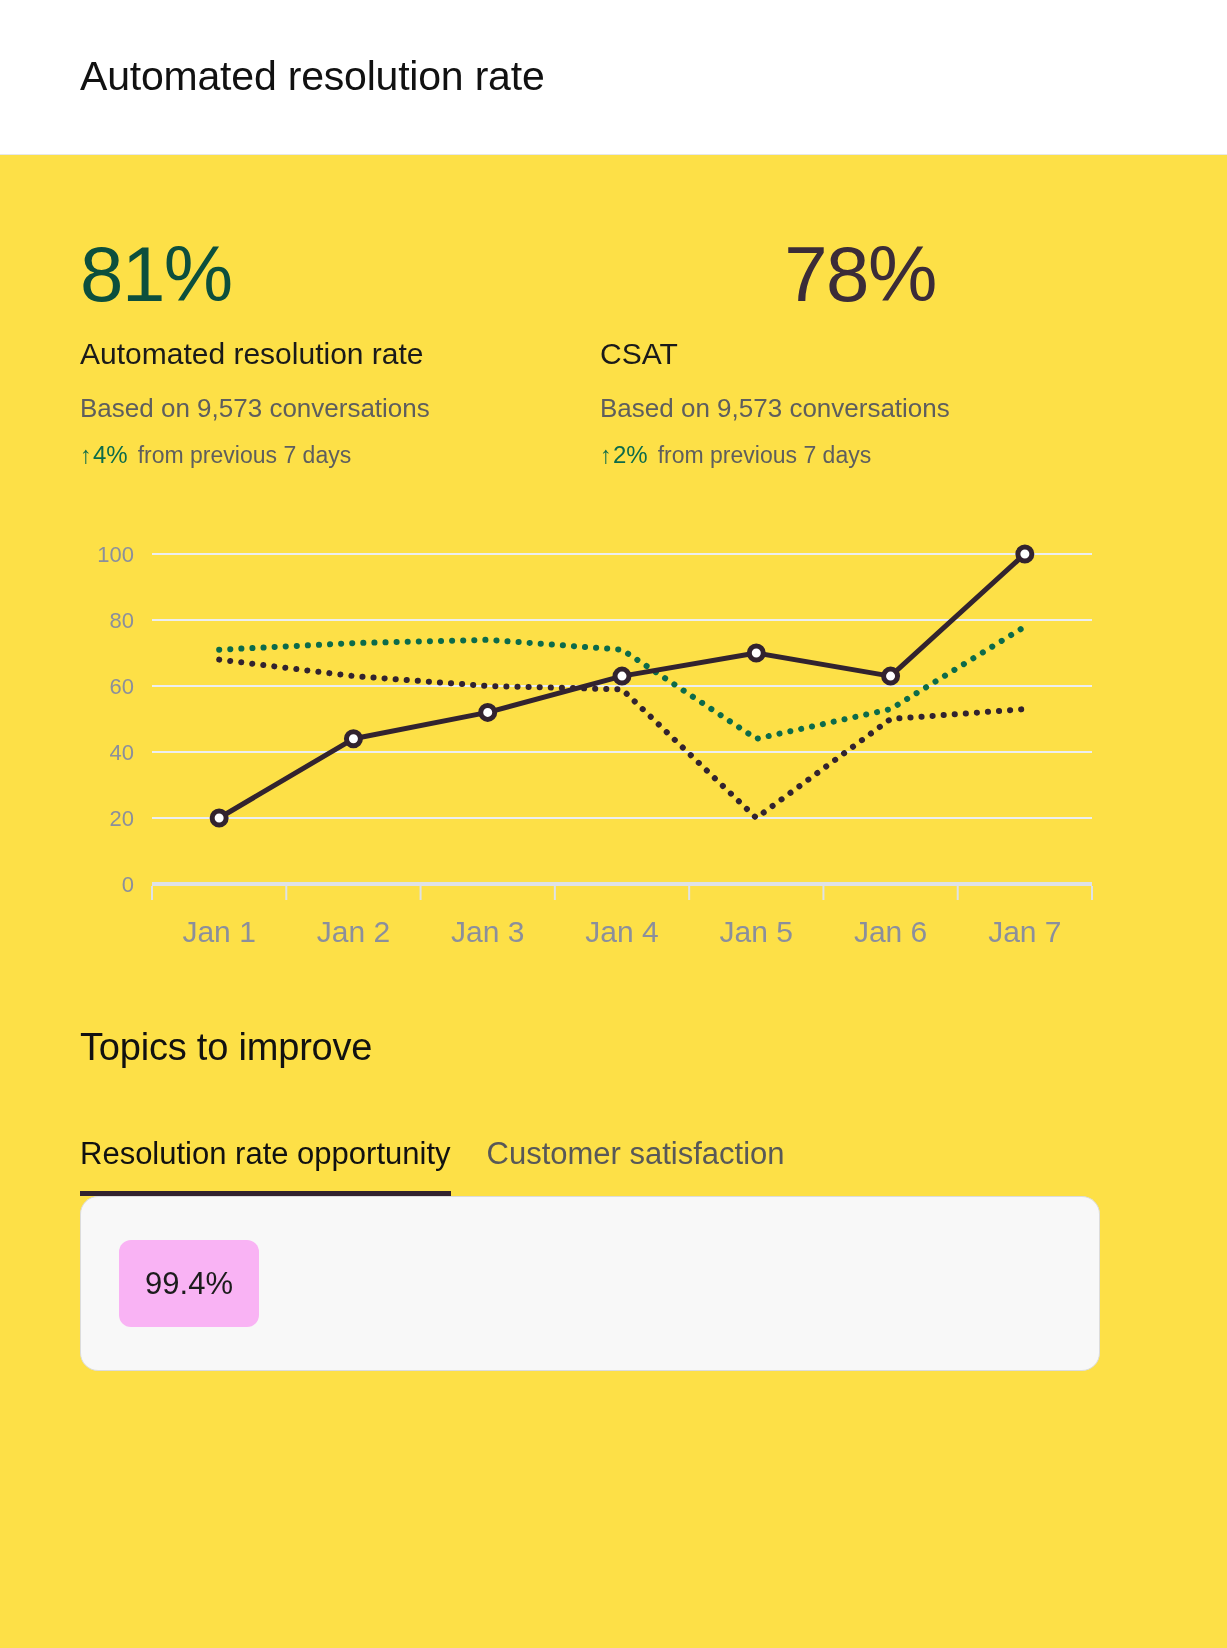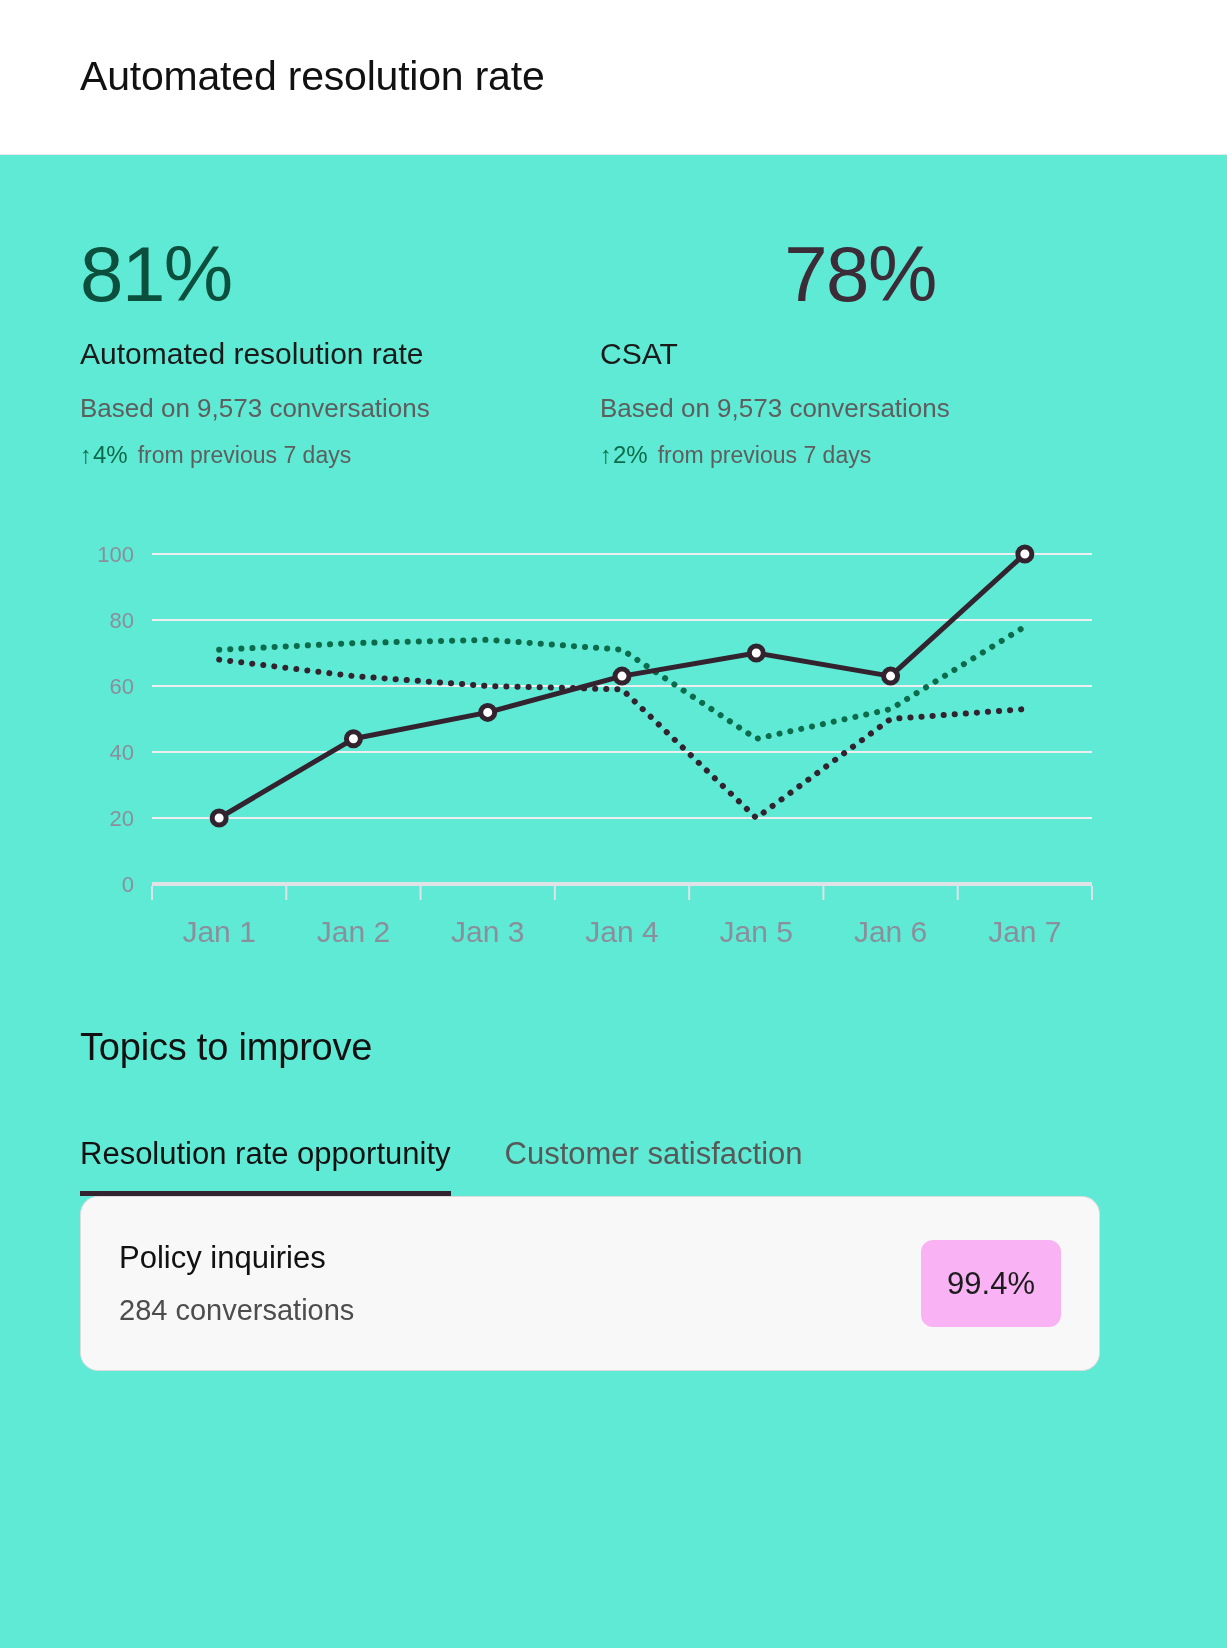--- a/index.html
+++ b/index.html
@@ -28,21 +28,21 @@
   .header-title {
     font-size: 41px;
     font-weight: 400;
     color: #111111;
     letter-spacing: -0.2px;
     line-height: 1.1;
   }
 
   
   .body {
-    background: #5eead4;
+    background: #fde047;
     height: 1493px;
     box-sizing: border-box;
     padding: 0 80px;
     position: relative;
   }
 
   
   .kpi-row {
     display: flex;
     padding-top: 82px;
@@ -108,21 +108,21 @@
     font-size: 38px;
     color: #111111;
     font-weight: 400;
     margin-top: 34px;
     letter-spacing: -0.2px;
   }
   .tabs {
     margin-top: 52px;
     display: flex;
     align-items: flex-end;
-    gap: 54px;
+    gap: 36px;
     position: relative;
   }
   .tab {
     font-size: 31px;
     padding-bottom: 20px;
     font-weight: 400;
     cursor: pointer;
     line-height: 1.1;
   }
   .tab.active {
@@ -259,20 +259,16 @@
 
   <div class="topics-title">Topics to improve</div>
 
   <div class="tabs">
     <div class="tab active">Resolution rate opportunity</div>
     <div class="tab inactive">Customer satisfaction</div>
     <div class="tab-rule"></div>
   </div>
 
   <div class="topic-card">
-    <div class="topic-text">
-      <div class="topic-name">Policy inquiries</div>
-      <div class="topic-count">284 conversations</div>
-    </div>
     <div class="topic-badge">99.4%</div>
   </div>
 
 </div>
 
 </body></html>

